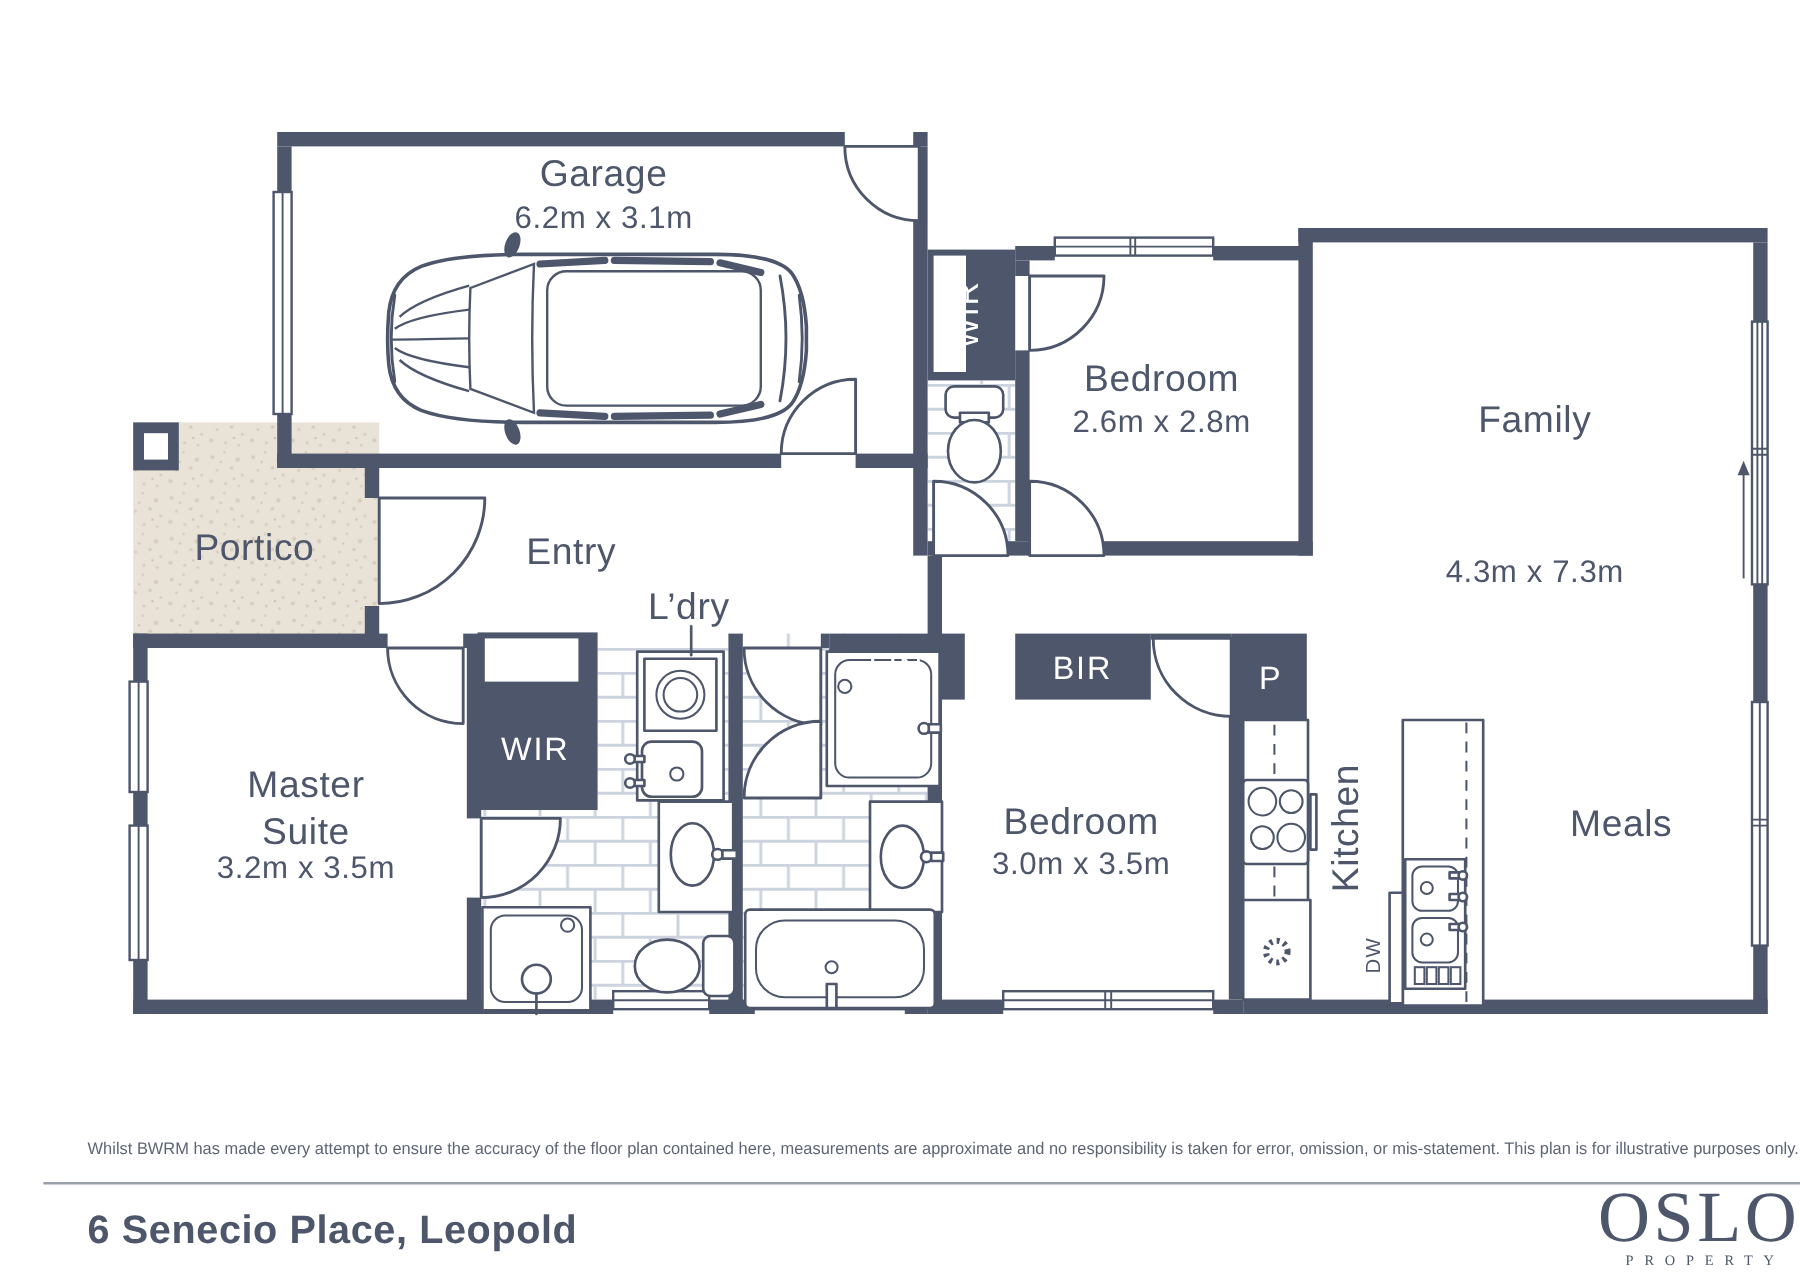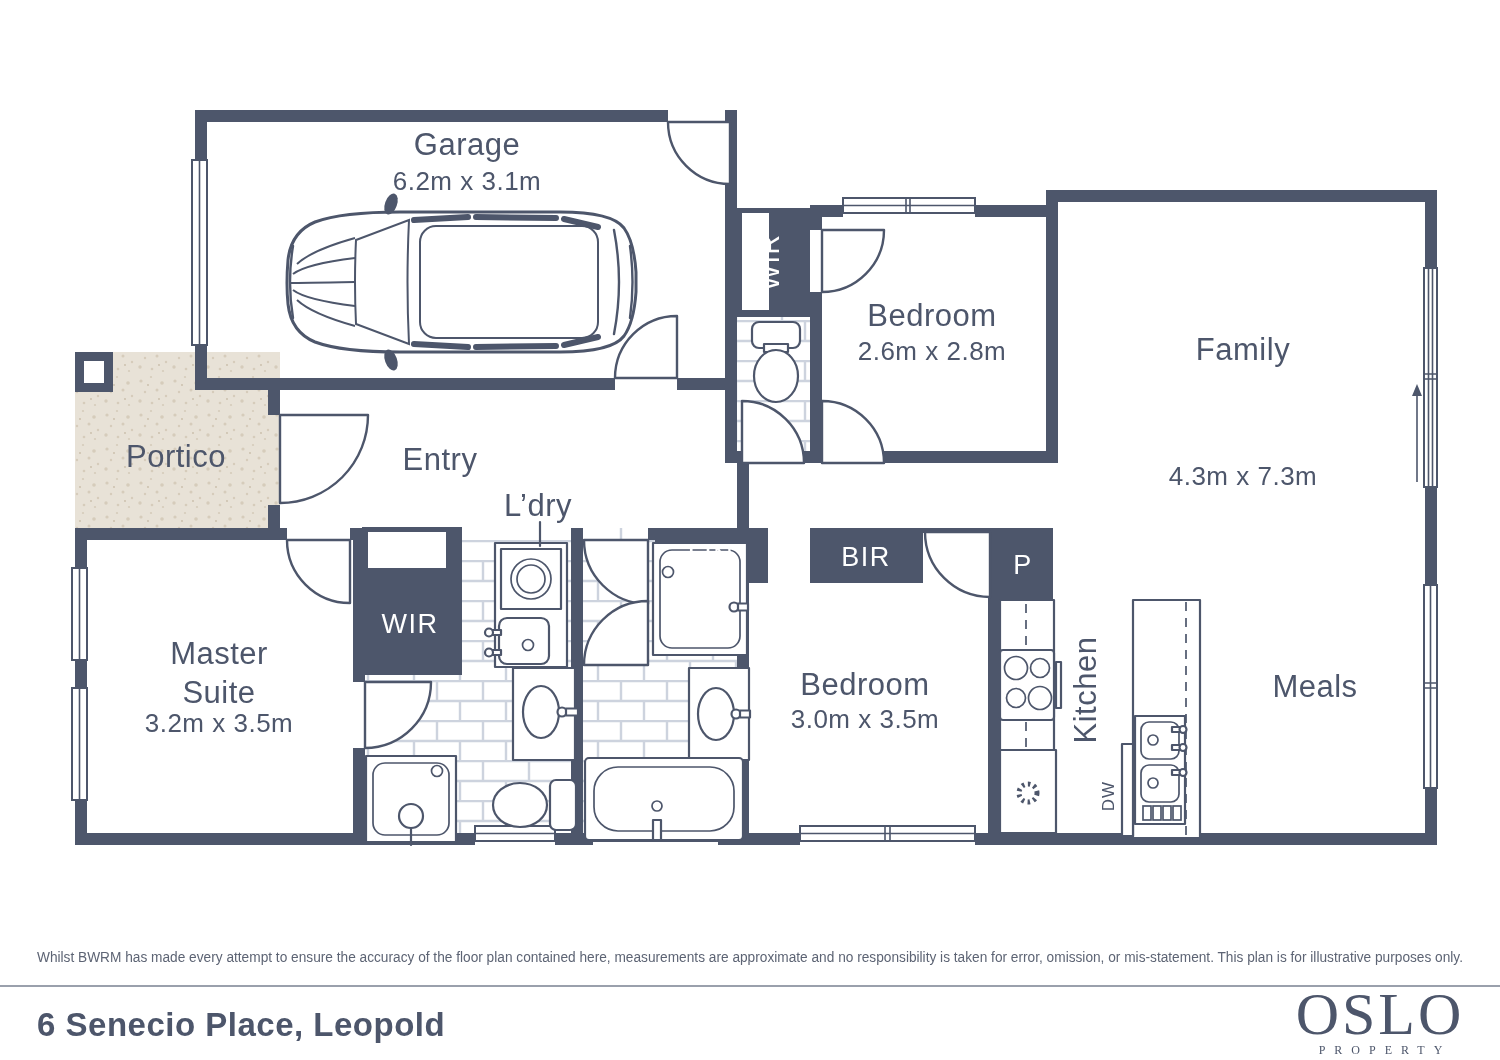--- a/index.html
+++ b/index.html
@@ -1,21 +1,21 @@
 <!DOCTYPE html>
 <html style="--wall: #4d566b; --ink: #4d566b; --tile-line: #cdd3de; --portico-base: #e8e2d7; --portico-speck: #d6ccbb; --band-text: #ffffff; --muted: #5d6474; --divider: #9aa0ac; --page-bg: #ffffff;"><head>
 <meta charset="utf-8">
 <style>
   :root{
     --wall:#4d566b; --ink:#4d566b; --tile-line:#cdd3de;
     --portico-base:#e8e2d7; --portico-speck:#d6ccbb;
     --band-text:#ffffff; --muted:#5d6474; --divider:#9aa0ac; --page-bg:#ffffff;
   }
   html,body{margin:0;padding:0;background:var(--page-bg);}
-  .page{width:1186px;height:1060px;position:relative;background:var(--page-bg);}
+  .page{width:1186px;height:1060px;position:relative;background:var(--page-bg);padding-left:36px;}
   svg{display:block}
   .wall{fill:var(--wall);stroke:none}
   .notch{fill:#ffffff;stroke:none}
   .tile{fill:url(#brick)}
   .portico-fill{fill:url(#speck)}
   .brick-line{stroke:var(--tile-line);stroke-width:2.4;fill:none}
   .p-base{fill:var(--portico-base)} .p-dot{fill:var(--portico-speck)} .p-dot2{fill:#c9bda9}
   .door{fill:#ffffff;stroke:var(--wall);stroke-width:2.4;stroke-linejoin:round}
   .window{fill:#ffffff;stroke:var(--wall);stroke-width:2}
   .wline{fill:none;stroke:var(--wall);stroke-width:1.6}

